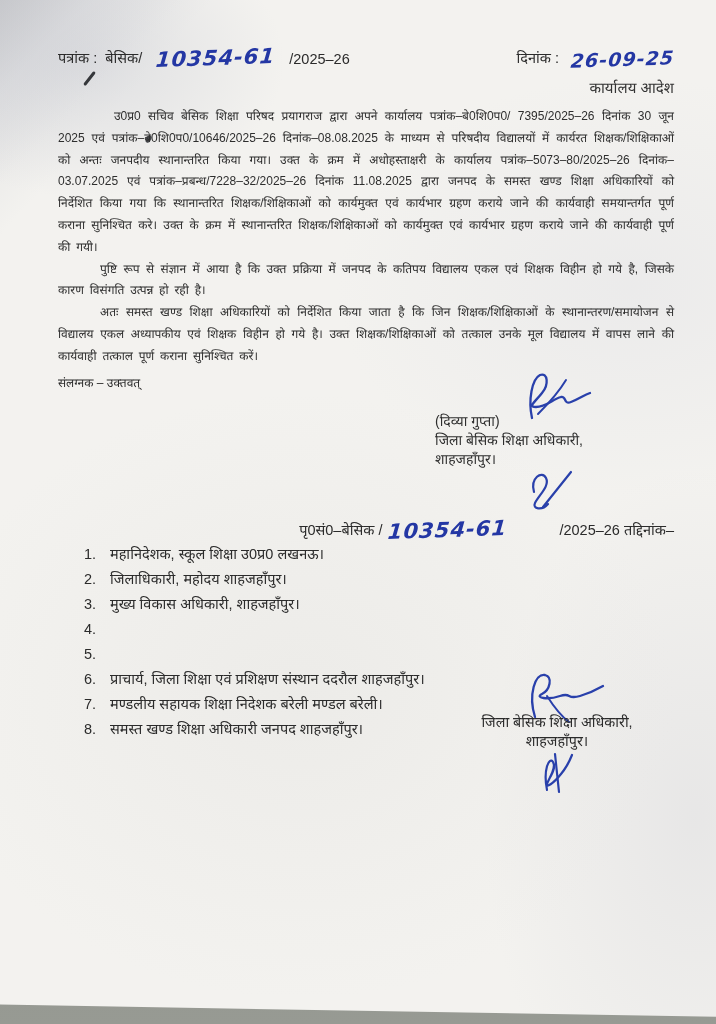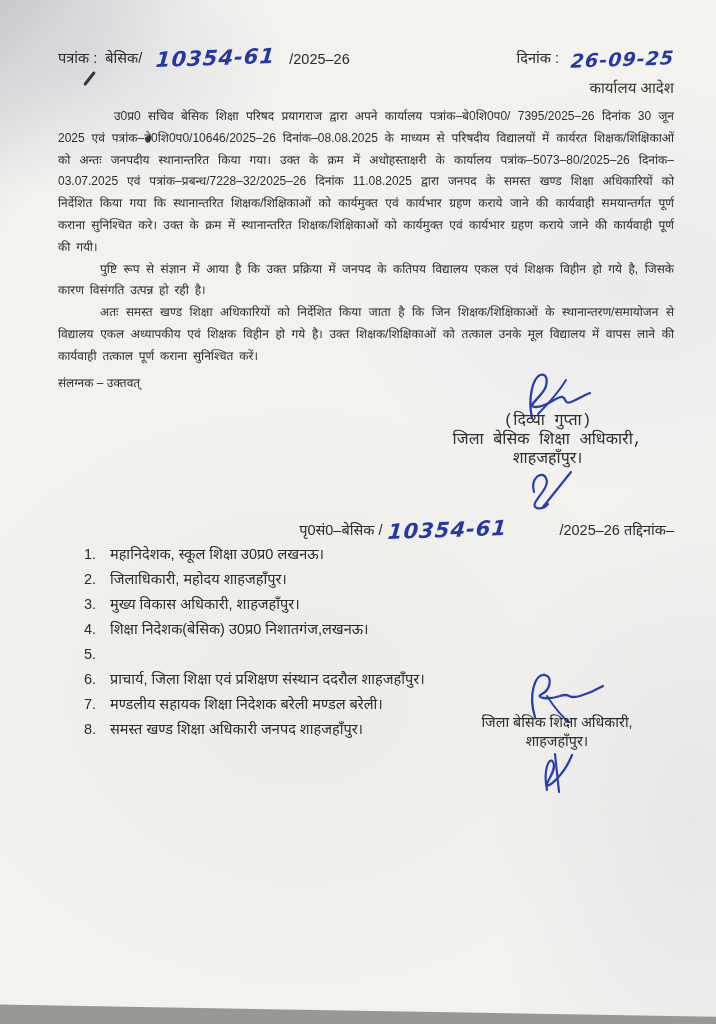--- a/index.html
+++ b/index.html
@@ -45,21 +45,21 @@
   .body-para{
     font-size:12px;line-height:21.8px;text-align:justify;color:#2e2e2e;
     margin:0;word-spacing:2.5px;
   }
   .p1{margin-top:9px;text-indent:56px;}
   .p2{text-indent:42px;}
   .p3{text-indent:42px;}
 
   .sig-row{display:flex;justify-content:space-between;align-items:flex-start;margin-top:2px;}
   .enclosure{font-size:12px;margin-top:4px;}
-  .sig-block{width:225px;text-align:center;font-size:16px;line-height:19px;color:#2e2e2e;margin-right:14px;font-family:Liberation Mono, monospace;}
+  .sig-block{width:225px;text-align:left;font-size:14px;line-height:19px;color:#2e2e2e;margin-right:14px;}
   .sig-scribble{display:block;margin:0 auto -10px auto;}
   .sig-scribble2{display:block;margin:-4px auto 0 auto;}
   .ink{stroke:#2940ab;fill:none;stroke-linecap:round;stroke-linejoin:round;}
 
   .endorse-ref{font-size:14.5px;margin-top:4px;display:flex;align-items:flex-end;justify-content:flex-end;}
   .endorse-gap{display:inline-block;width:46px;}
   .copy-line{font-size:14.5px;margin-top:3px;}
 
   .recipients-wrap{position:relative;margin-top:6px;}
   ol.recipients{list-style:none;margin:0;padding:0 0 0 26px;}
@@ -131,21 +131,20 @@
         <li>
             <span class="num">2.</span>
             <span>जिलाधिकारी, महोदय शाहजहाँपुर।</span>
           </li>
         <li>
             <span class="num">3.</span>
             <span>मुख्य विकास अधिकारी, शाहजहाँपुर।</span>
           </li>
         <li>
             <span class="num">4.</span>
-            <span>शिक्षा निदेशक(बेसिक) उ0प्र0 निशातगंज,लखनऊ।</span>
           </li>
         <li>
             <span class="num">5.</span>
           </li>
         <li>
             <span class="num">6.</span>
             <span>प्राचार्य, जिला शिक्षा एवं प्रशिक्षण संस्थान ददरौल शाहजहाँपुर।</span>
           </li>
         <li>
             <span class="num">7.</span>

